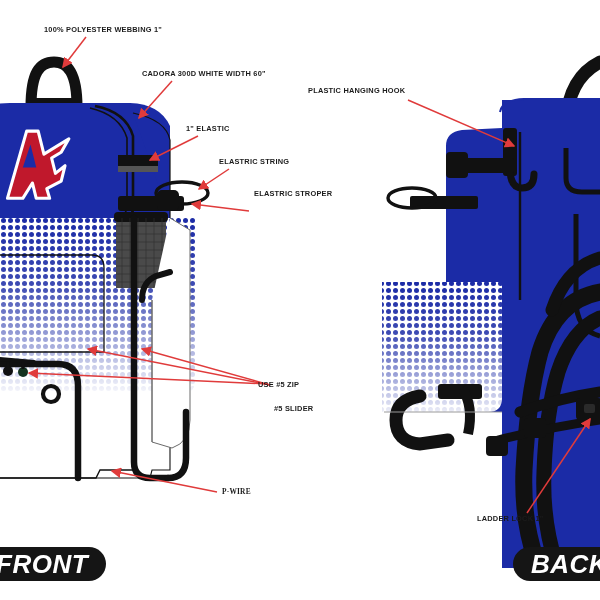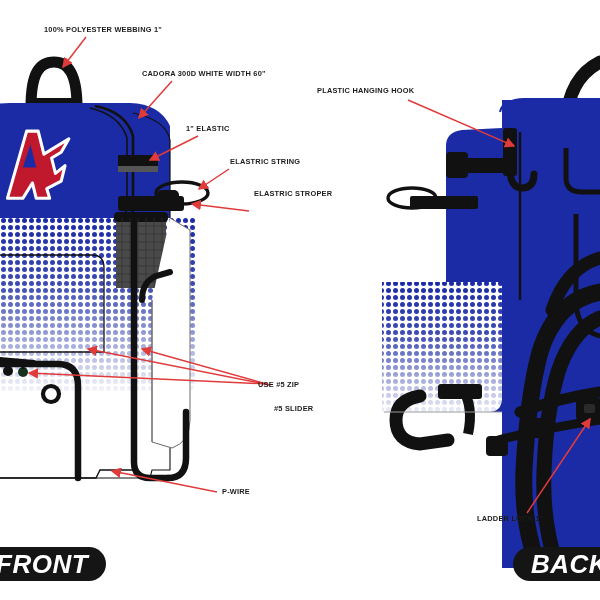--- a/index.html
+++ b/index.html
@@ -242,24 +242,24 @@
       <line x1="268" y1="384" x2="29" y2="373"></line>
       <line x1="217" y1="492" x2="112" y2="471"></line>
       <line x1="408" y1="100" x2="514" y2="146"></line>
       <line x1="527" y1="513" x2="590" y2="419"></line>
     </g>
   </svg>
 
   <div class="callout" style="left:44px;  top:26px;">100% POLYESTER WEBBING 1"</div>
   <div class="callout" style="left:142px; top:70px;">CADORA 300D WHITE WIDTH 60"</div>
   <div class="callout" style="left:186px; top:125px;">1" ELASTIC</div>
-  <div class="callout" style="left:219px; top:158px;margin-left:11px;">ELASTRIC STRING</div>
+  <div class="callout" style="left:219px; top:158px;">ELASTRIC STRING</div>
   <div class="callout" style="left:254px; top:190px;">ELASTRIC STROPER</div>
   <div class="callout" style="left:258px; top:381px;">USE #5 ZIP</div>
   <div class="callout" style="left:274px; top:405px;text-align:center;">#5 SLIDER</div>
-  <div class="callout" style="left:222px; top:488px;">P-WIRE</div>
-  <div class="callout" style="left:317px; top:87px;">PLASTIC HANGING HOOK</div>
+  <div class="callout" style="left:222px; top:488px;font-family:Liberation Serif, serif;">P-WIRE</div>
+  <div class="callout" style="left:308px; top:87px;">PLASTIC HANGING HOOK</div>
   <div class="callout" style="left:477px; top:515px;">LADDER LOCK 1"</div>
 
   <div class="viewpill" id="pill-front">FRONT</div>
   <div class="viewpill" id="pill-back">BACK</div>
 
 </div>
 
 </body></html>

